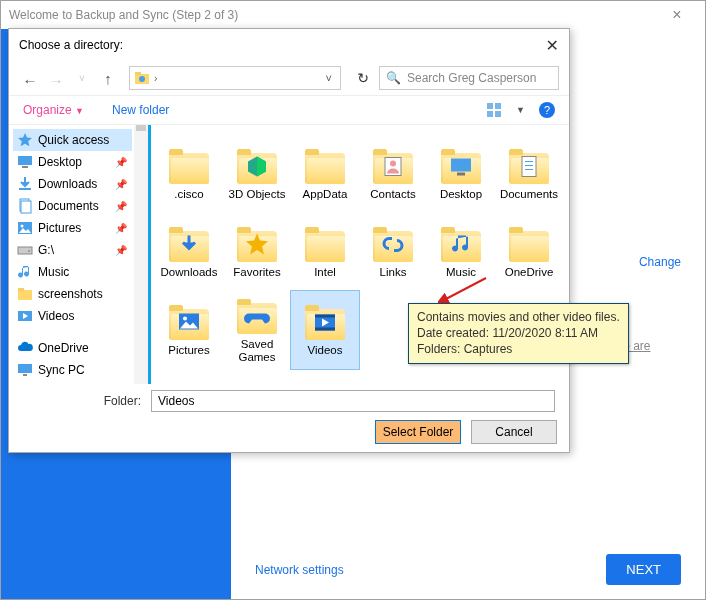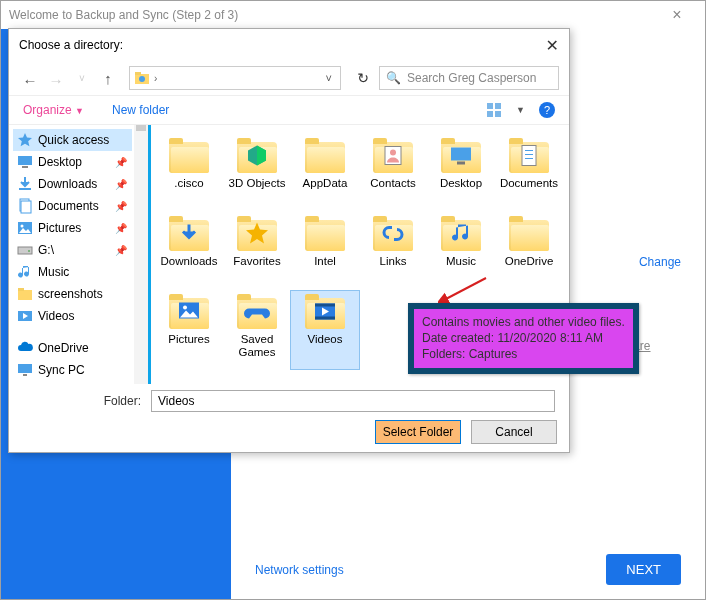--- a/index.html
+++ b/index.html
@@ -60,38 +60,38 @@
   .tree::after { content: ""; position: absolute; right: 2px; top: 0; width: 10px; height: 6px; background: #ccc; }
   .tree-inner { padding: 4px 16px 4px 4px; }
   .tree-item { display: flex; align-items: center; gap: 5px; height: 22px; padding: 0 4px; cursor: pointer; white-space: nowrap; }
   .tree-item.sel { background: #cde8ff; }
   .pin { color: #777; font-size: 10px; margin-left: auto; }
   .tree-icon { width: 16px; height: 16px; flex-shrink: 0; display: flex; align-items: center; justify-content: center; }
   .tree-label { flex: 1; overflow: hidden; text-overflow: ellipsis; }
 
   .grid { flex: 1; padding: 10px 4px; position: relative; overflow: hidden; }
   .grid-row { display: flex; }
-  .cell { width: 68px; height: 78px; display: flex; flex-direction: column; align-items: center; justify-content: flex-start; cursor: pointer; padding-top: 4px; position: relative; text-align: center; }
+  .cell { width: 68px; height: 78px; display: flex; flex-direction: column; align-items: center; justify-content: center; cursor: pointer; padding-top: 4px; position: relative; text-align: center; }
   .cell.sel { background: #cde6ff; outline: 1px solid #8cc2f0; }
   .folder-icon { width: 44px; height: 36px; position: relative; margin-bottom: 2px; }
   .folder-back { position: absolute; left: 2px; top: 3px; width: 40px; height: 31px; background: linear-gradient(#ffe9a8, #f5cf62); border-radius: 2px 4px 3px 3px; }
   .folder-back::before { content: ""; position: absolute; left: 0; top: -4px; width: 14px; height: 6px; background: #f5cf62; border-radius: 2px 2px 0 0; }
   .folder-front { position: absolute; left: 4px; top: 8px; width: 38px; height: 26px; background: linear-gradient(#fff2c2, #ffd76b); border-radius: 2px; }
   .overlay { position: absolute; left: 50%; top: 50%; transform: translate(-50%,-50%); }
   .cell-label { font-size: 11.5px; line-height: 1.15; color: #000; max-width: 64px; word-wrap: break-word; }
 
   .dlg-footer { position: absolute; bottom: 0; left: 0; right: 0; height: 68px; padding: 6px 12px; background: #fff; }
   .folder-line { display: flex; align-items: center; gap: 10px; margin-bottom: 8px; justify-content: flex-end; padding-right: 2px; }
   .folder-label { color: #333; }
   .folder-input { flex: 0 0 404px; height: 22px; border: 1px solid #aaa; padding: 0 6px; background: #fff; }
   .btn-row { display: flex; justify-content: flex-end; gap: 10px; }
   .win-btn { width: 86px; height: 24px; border: 1px solid #aaa; background: #e8e8e8; cursor: pointer; }
   .win-btn.primary { border: 1.5px solid #0078d7; background: #fdba74; }
 
-  .tooltip { position: absolute; left: 408px; top: 303px; z-index: 20; background: #d946ef; border: 6px solid #0c4a6e; padding: 5px 8px; font-size: 11.5px; color: #333; line-height: 1.35; box-shadow: 1px 1px 3px rgba(0,0,0,.3); white-space: nowrap; }
+  .tooltip { position: absolute; left: 408px; top: 303px; z-index: 20; background: #fef9c3; border: 1px solid #0c4a6e; padding: 5px 8px; font-size: 11.5px; color: #333; line-height: 1.35; box-shadow: 1px 1px 3px rgba(0,0,0,.3); white-space: nowrap; }
 
   .arrow-annot { position: absolute; left: 438px; top: 276px; z-index: 19; }
 
   
   .sv { display: block; }
 </style>
 </head>
 <body>
 
 <div class="outer-window">

